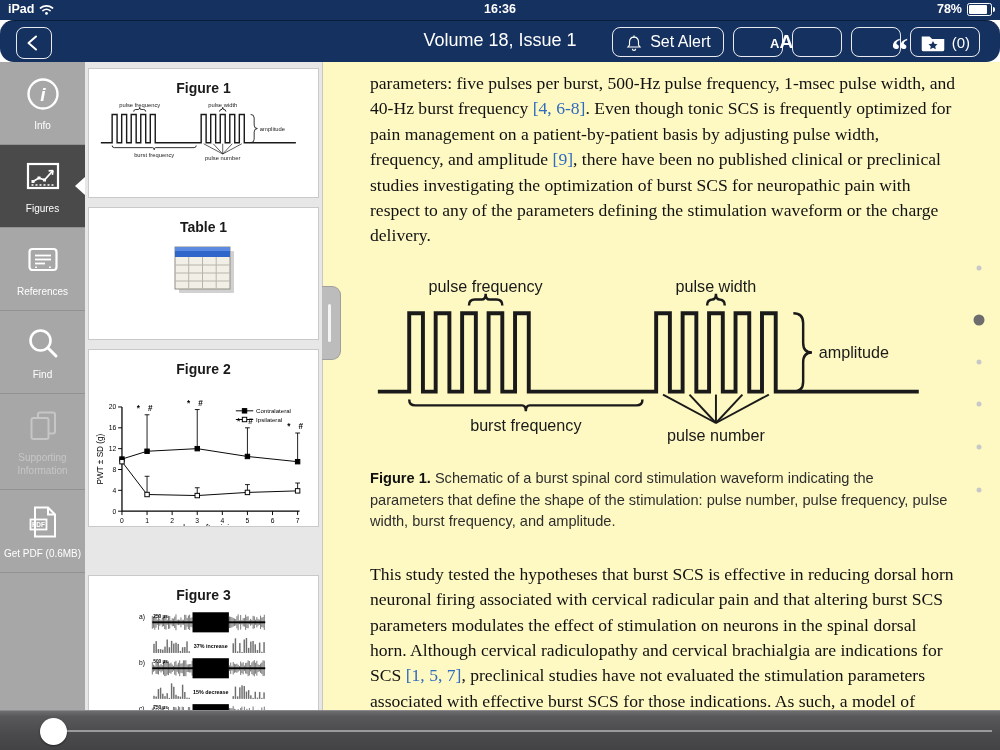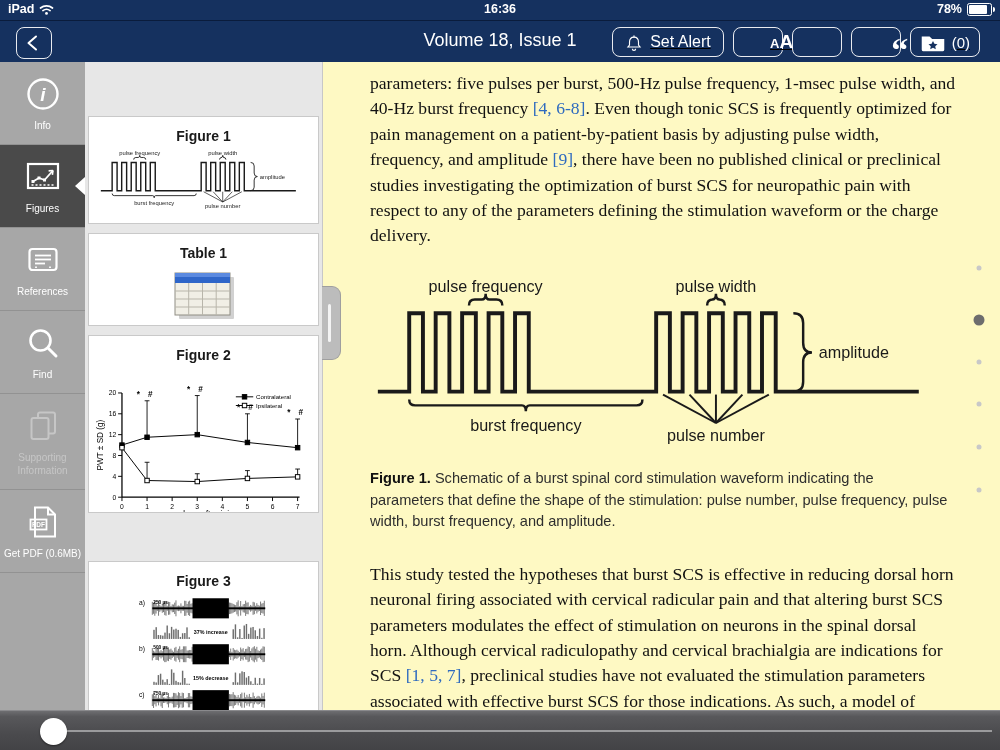--- a/index.html
+++ b/index.html
@@ -8,25 +8,25 @@
   
   .status-bar{position:absolute;top:0;left:0;right:0;height:20px;background:#15315f;color:#fff;
               font-size:12.5px;font-weight:bold;}
   .status-left{position:absolute;left:8px;top:2px;display:flex;align-items:center;gap:5px;}
   .status-time{position:absolute;left:0;right:0;top:2px;text-align:center;}
   .status-right{position:absolute;right:8px;top:2px;display:flex;align-items:center;gap:5px;}
   .battery{position:relative;width:23px;height:11px;border:1px solid #fff;border-radius:2.5px;display:inline-block;}
   .battery .fill{position:absolute;left:1px;top:1px;bottom:1px;width:78%;background:#fff;border-radius:1px;}
   .battery .tip{position:absolute;right:-4px;top:3px;width:2.5px;height:5px;background:#fff;border-radius:0 2px 2px 0;}
   
-  .nav-bar{position:absolute;top:20px;left:0;right:0;height:42px;background:#15315f;border-top:1px solid #0a1c3c;box-sizing:border-box;}
+  .nav-bar{position:absolute;top:20px;left:0;right:0;height:42px;background:#15315f;border-top:1px solid #0a1c3c;box-sizing:border-box;border-radius:14px;}
   .back-btn{position:absolute;left:16px;top:6px;width:34px;height:30px;border:1px solid rgba(255,255,255,.9);
             border-radius:8px;display:flex;align-items:center;justify-content:center;background:transparent;cursor:pointer;}
   .nav-title{position:absolute;left:0;right:0;top:9px;text-align:center;color:#fff;font-size:18px;font-weight:400;}
-  .nav-right{position:absolute;right:20px;top:6px;display:flex;gap:9px;align-items:center;text-decoration:underline;}
+  .nav-right{position:absolute;right:20px;top:6px;display:flex;gap:9px;align-items:center;}
   .nav-pill{height:30px;box-sizing:border-box;border:1px solid rgba(255,255,255,.9);border-radius:8px;
             display:flex;align-items:center;justify-content:center;color:#fff;cursor:pointer;background:transparent;padding-left:48px;}
   .pill-setalert{padding:0 12px;gap:7px;font-size:16px;}
   .pill-square{width:34px;}
   .pill-aa{font-size:13px;font-weight:bold;letter-spacing:0;}
   .pill-aa b{font-size:19px;font-weight:bold;}
   .pill-quote{font-family:"Liberation Serif",serif;font-size:34px;font-weight:bold;line-height:0;padding-top:16px;}
   .pill-clips{padding:0 9px;gap:6px;font-size:15px;}
   
   .body-row{position:absolute;top:62px;left:0;right:0;height:648px;overflow:hidden;}
@@ -39,22 +39,22 @@
   .side-item.active .pointer{position:absolute;right:0;top:50%;margin-top:-9px;width:0;height:0;
              border-top:9px solid transparent;border-bottom:9px solid transparent;border-right:10px solid #fff;}
   .side-item.disabled{color:#c6c6c6;cursor:default;}
   .side-icon{width:36px;height:36px;}
   
   .thumb-panel{position:absolute;left:85px;top:0;bottom:0;width:238px;background:#e7e7e7;
                border-right:1px solid #c7c7c7;box-sizing:border-box;padding-top:6px;overflow:hidden;}
   .card{background:#fff;border:1px solid #c9c9c9;margin:0 3px 9px 3px;box-sizing:border-box;
         overflow:hidden;text-align:center;cursor:pointer;}
   .card .card-title{font-size:14px;font-weight:bold;color:#1a1a1a;margin-top:11px;}
-  .card-fig1{height:108px;margin-top:48px;}
-  .card-table{height:93px;}
+  .card-fig1{height:130px;}
+  .card-table{height:133px;}
   .card-fig2{height:178px;}
   .card-fig3{height:240px;margin-top:48px;}
   
   .drawer-handle{position:absolute;left:322px;top:286px;width:18px;height:72px;background:#bcbcbc;
                  border:1px solid #9f9f9f;border-left:none;border-radius:0 9px 9px 0;cursor:pointer;z-index:4;}
   .drawer-handle .grip{position:absolute;left:6px;top:17px;width:3px;height:38px;background:#f4f4f4;border-radius:2px;}
   
   .main{position:absolute;left:323px;top:0;bottom:0;right:0;background:#fef9c3;overflow:hidden;
         padding:12px 40px 0 47px;}
   .para{font-family:"Liberation Serif",serif;font-size:17.6px;line-height:25.4px;color:#111;

